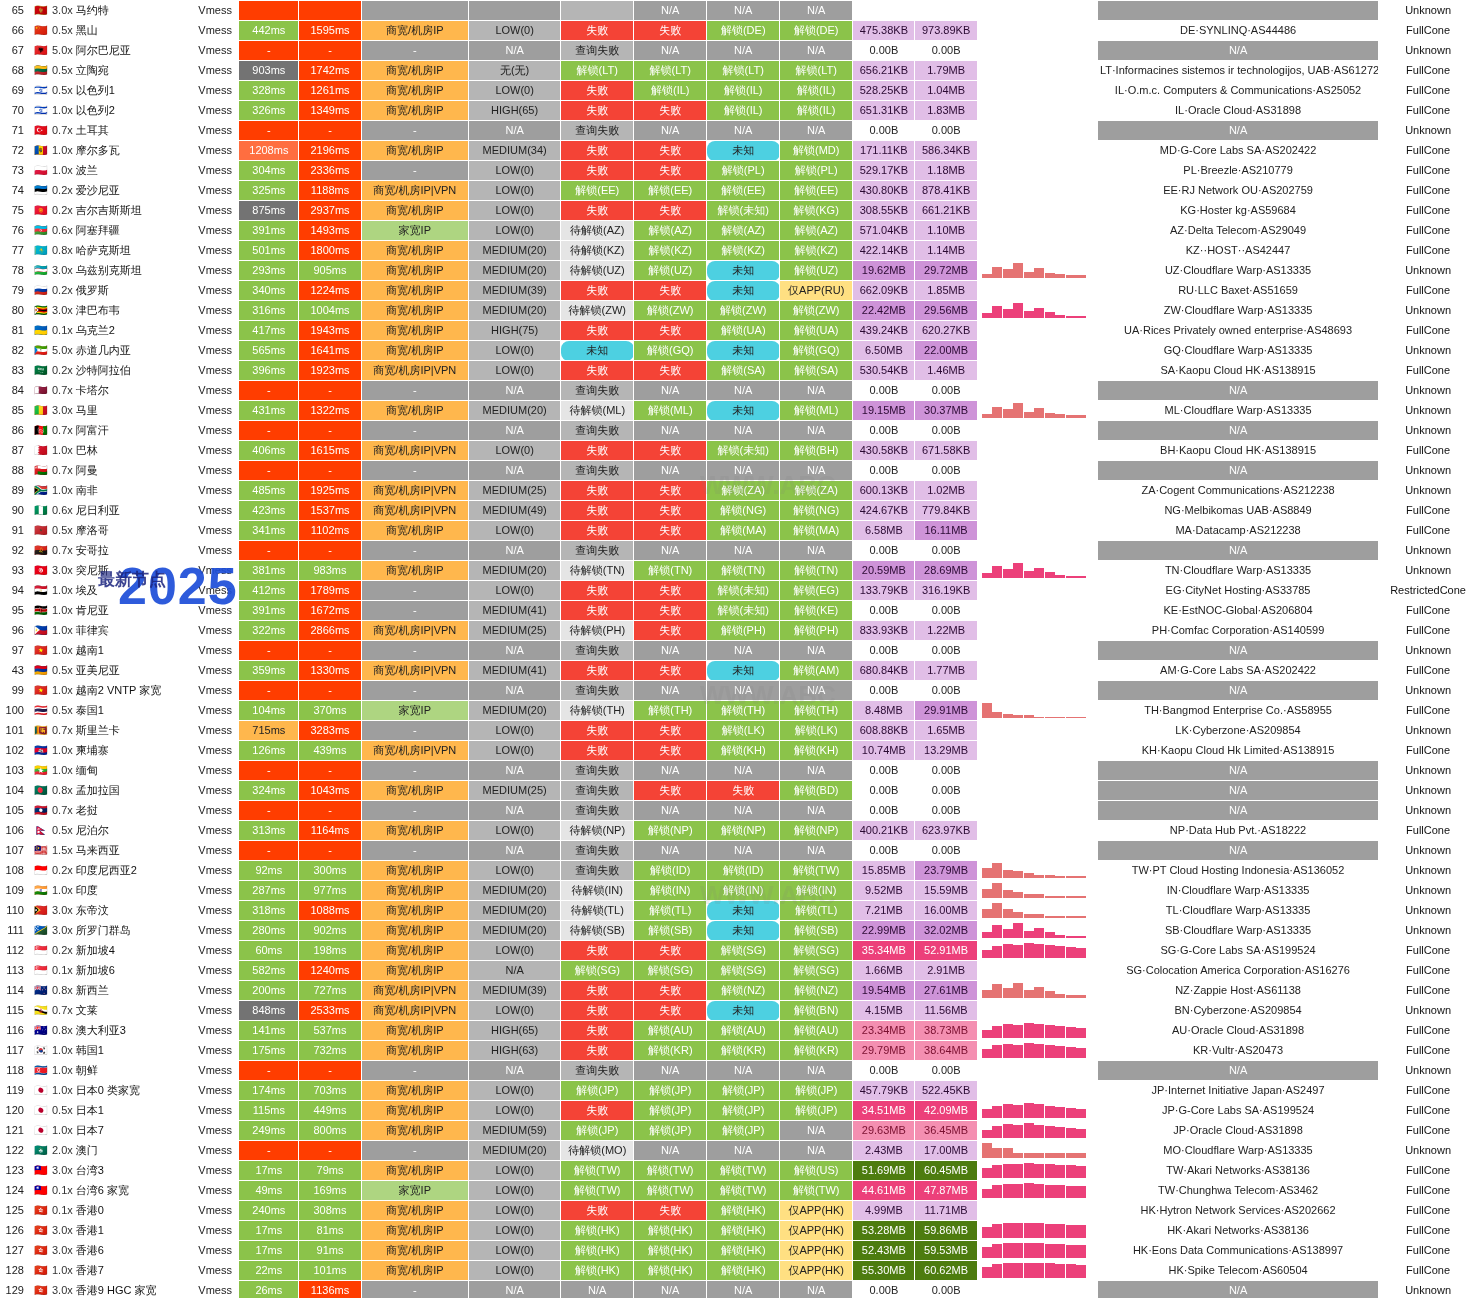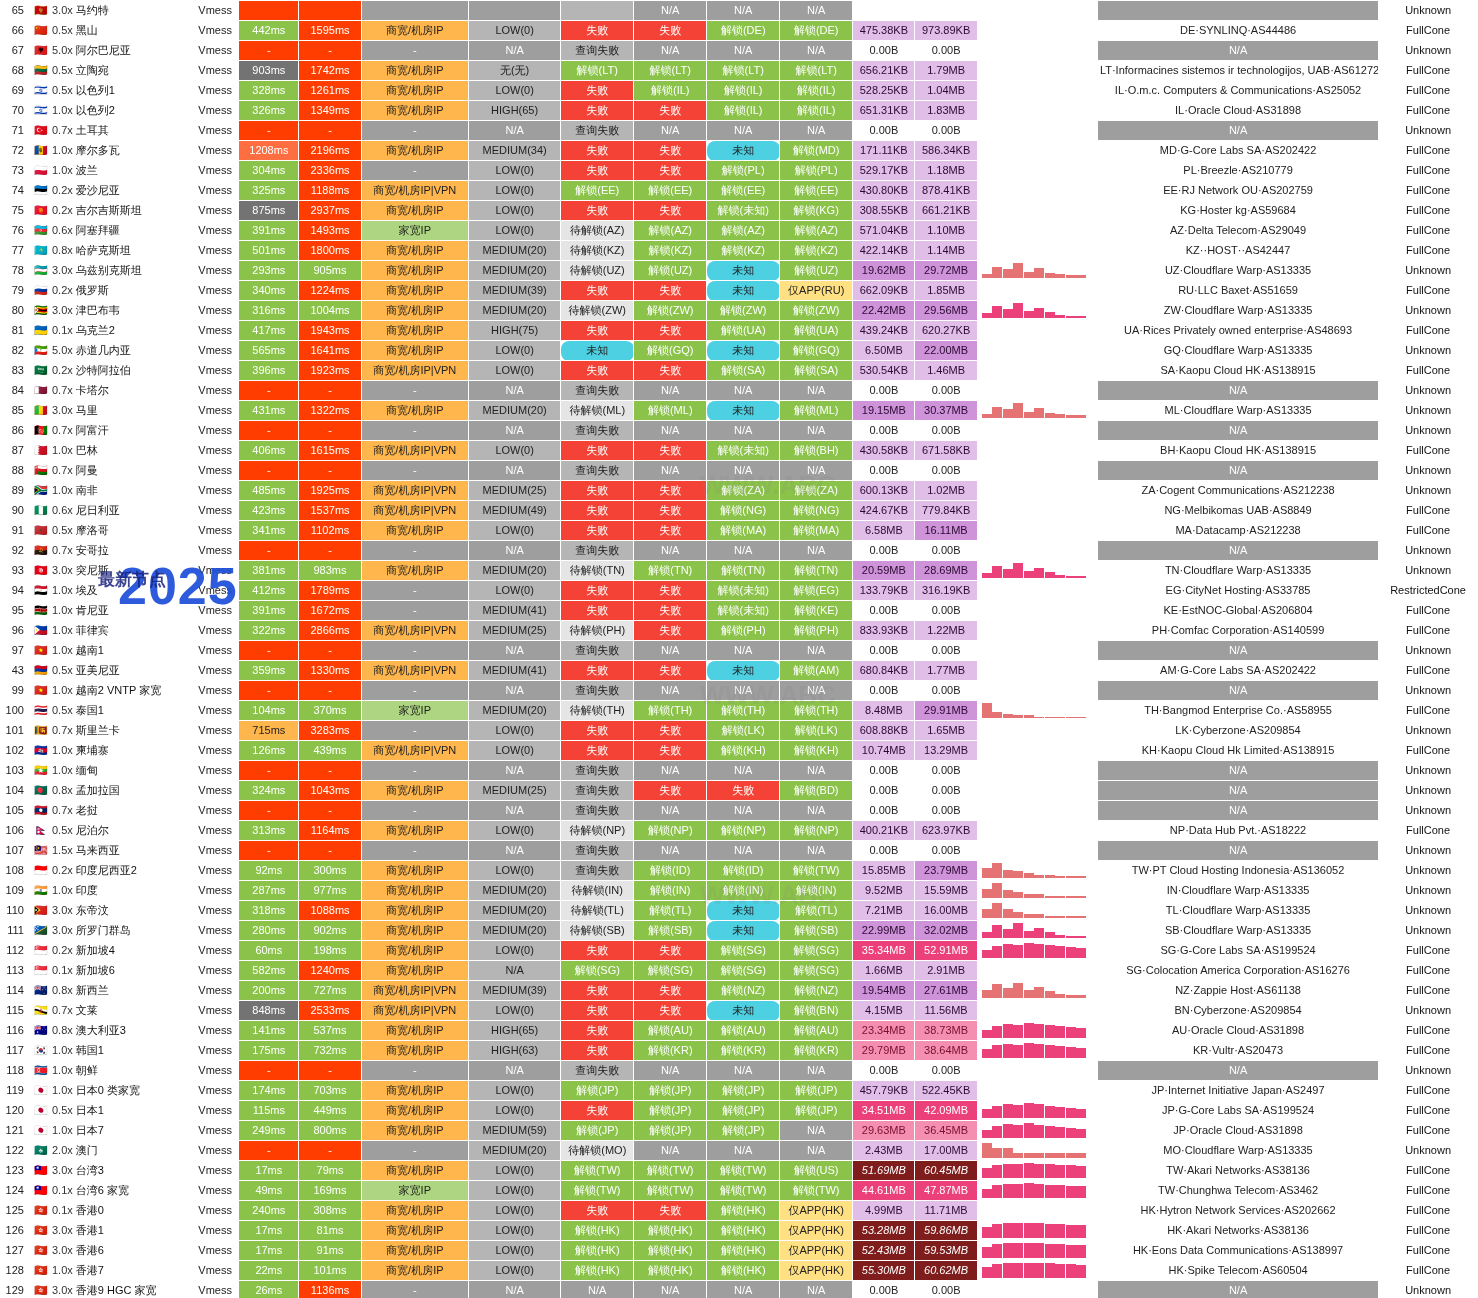--- a/index.html
+++ b/index.html
@@ -28,21 +28,21 @@
   .orange{background:#737373;color:#fff;}
   .orange2{background:#ff6e40;color:#fff;}
   .amber{background:#ffb74d;color:#222;}
   .amber2{background:#e5e5e5;color:#222;}
   .yellow{background:#ffe082;color:#222;}
   .green{background:#8bc34a;color:#fff;}
   .green2{background:#aed581;color:#222;}
   .teal{background:#4dd0e1;color:#222;border-radius:8px;}
   .pink{background:#f48fb1;color:#7a1030;}
   .pink2{background:#ec407a;color:#fff;}
-  .magenta{background:#7f1d1d;color:#fff;font-style:italic;}
+  .magenta{background:#4d7c0f;color:#fff;}
   .purple{background:#ce93d8;color:#2b0a33;}
   .purplel{background:#e1bee7;color:#2b0a33;}
   .white{background:#fff;color:#222;}
   .spark{display:block;height:15px;position:relative;}
   .spark i{position:absolute;bottom:0;display:block;}
   .wm{position:absolute;color:#1d4ed8;font-weight:bold;font-size:52px;opacity:.92;left:118px;top:556px;letter-spacing:1px;font-family:"Liberation Sans",sans-serif;}
   .wm2{position:absolute;color:#1a237e;font-weight:bold;font-size:17px;left:98px;top:568px;opacity:.85;}
   .ghost{position:absolute;color:rgba(120,120,120,.13);font-size:26px;font-weight:bold;pointer-events:none;}
 </style>
 </head>

